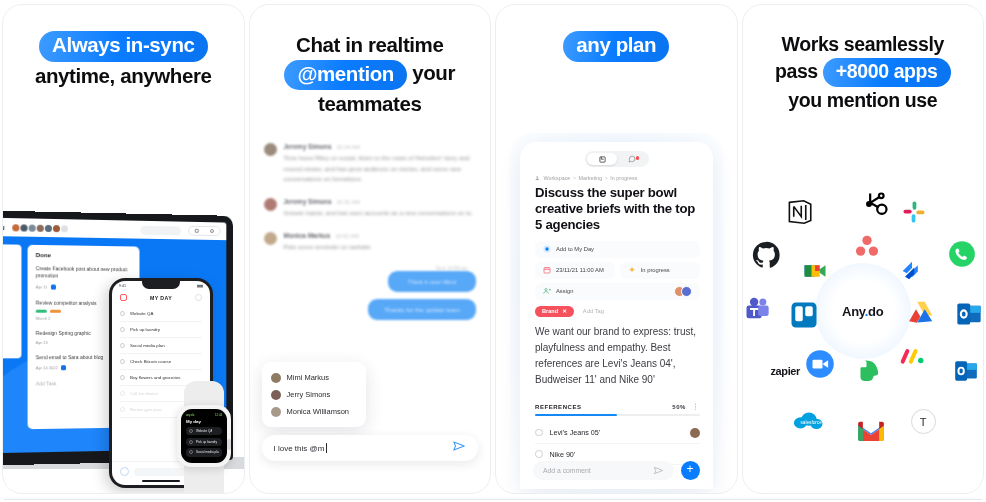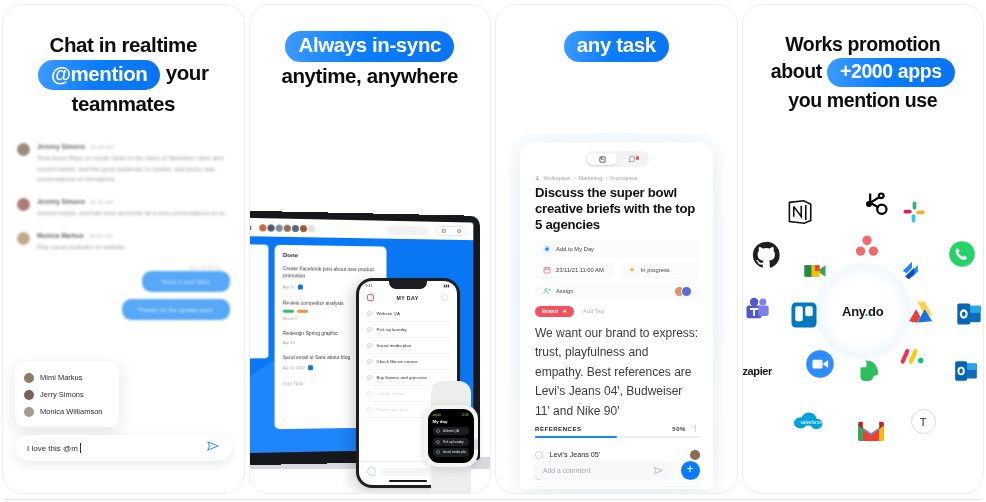--- a/index.html
+++ b/index.html
@@ -282,21 +282,21 @@
     font-size: 5.8px; color: #45464c; margin-bottom: 6px;
   }
   .assign-avs { margin-left: auto; display: flex; }
   .aav { width: 11px; height: 11px; border-radius: 50%; border: 1.3px solid #fff; }
   .tagrow { display: flex; align-items: center; gap: 9px; margin-bottom: 7px; }
   .tag-brand {
     background: #f5525e; color: #fff; font-size: 5.6px; font-weight: bold;
     border-radius: 9px; padding: 2.5px 7px; display: flex; align-items: center; gap: 4px;
   }
   .tag-add { font-size: 5.8px; color: #b2b3b8; }
-  .desc { font-size: 12px; line-height: 1.62; color: #3b3c42; margin-bottom: 5px; }
+  .desc { font-size: 10px; line-height: 1.62; color: #3b3c42; margin-bottom: 15px; }
   .ref-head {
     display: flex; align-items: center; font-size: 6px; font-weight: bold;
     color: #1c1d22; letter-spacing: .55px; margin-bottom: 4px;
   }
   .ref-pct { margin-left: auto; font-size: 6px; font-weight: bold; color: #35363c; }
   .ref-kebab { margin-left: 6px; color: #b9babe; font-size: 7px; line-height: 0; }
   .progress { height: 2.4px; background: #eceef0; border-radius: 2px; margin-bottom: 6px; }
   .progress > div { height: 100%; background: #1488f5; border-radius: 2px; }
   .ref-row {
     display: flex; align-items: center; gap: 7px;
@@ -325,103 +325,31 @@
   .center-glow {
     position: absolute; left: 50%; top: 306px; transform: translate(-50%,-50%);
     width: 96px; height: 96px; border-radius: 50%;
     background: radial-gradient(circle, #ffffff 45%, #f0f7ff 72%, rgba(255,255,255,0) 100%);
   }
   .anydo {
     position: absolute; left: 50%; top: 306px; transform: translate(-50%,-50%);
     font-size: 13px; font-weight: bold; color: #15161b; letter-spacing: -0.3px;
   }
   .anydo .dot { color: #0a7cff; }
-  .zapier-txt { font-size: 11px; font-weight: bold; color: #16171c; letter-spacing: -0.4px; }
+  .zapier-txt { font-size: 11px; font-weight: bold; color: #16171c; letter-spacing: -0.4px; padding-left: 28px; }
   .todoist {
     width: 25px; height: 25px; border-radius: 50%; border: 1px solid #d9dadd;
     display: flex; align-items: center; justify-content: center;
     font-size: 11px; color: #2b2c31;
   }
 </style>
 </head>
 <body>
 
 <div class="gallery">
-
-  <div class="panel">
-    <div class="headline">
-      <span class="ln">Chat in realtime</span>
-      <span class="ln">
-        <span class="pill">@mention</span>
-        <span>your</span>
-      </span>
-      <span class="ln">teammates</span>
-    </div>
-
-    <div class="chat">
-      <div class="msg">
-        <span class="msg-av" style="background:#9a8b7a"></span>
-        <div class="msg-body">
-          <div class="msg-head">
-            <span class="msg-name">Jeremy Simons</span>
-            <span class="msg-time">10:24 AM</span>
-          </div>
-          <div class="msg-text">Time focus Riley on social, listen to the news of Heineken' story and moved viewer, and has grow audience on stories, and some new conversations on formations.</div>
-        </div>
-      </div>
-      <div class="msg">
-        <span class="msg-av" style="background:#b07a72"></span>
-        <div class="msg-body">
-          <div class="msg-head">
-            <span class="msg-name">Jeremy Simons</span>
-            <span class="msg-time">10:31 AM</span>
-          </div>
-          <div class="msg-text">Answer inputs, and has seen accounts as a new conversations on to.</div>
-        </div>
-      </div>
-      <div class="msg">
-        <span class="msg-av" style="background:#c3a98c"></span>
-        <div class="msg-body">
-          <div class="msg-head">
-            <span class="msg-name">Monica Markus</span>
-            <span class="msg-time">10:52 AM</span>
-          </div>
-          <div class="msg-text">Pete some reminder on website.</div>
-        </div>
-      </div>
-      <div class="sent-label">Sent 10:58 am</div>
-      <div class="bubble">Think it over Mimi</div>
-      <div class="bubble b2">Thanks for the update team</div>
-    </div>
-
-    <div class="mention-pop">
-      <div class="mention-row">
-        <span class="mention-av" style="background:#8d7c63"></span>
-        <span class="mention-name">Mimi Markus</span>
-      </div>
-      <div class="mention-row">
-        <span class="mention-av" style="background:#7c5f56"></span>
-        <span class="mention-name">Jerry Simons</span>
-      </div>
-      <div class="mention-row">
-        <span class="mention-av" style="background:#a89a8a"></span>
-        <span class="mention-name">Monica Williamson</span>
-      </div>
-    </div>
-
-    <div class="composer">
-      <span class="composer-text">I love this @m</span>
-        <span class="caret"></span>
-      <span class="send-tri">
-        <svg width="14" height="14" viewBox="0 0 24 24" fill="none" stroke="#3d9bf7" stroke-width="1.8" stroke-linejoin="round">
-            <path d="M3 5 L21 12 L3 19 L6 12 Z"></path>
-          </svg>
-      </span>
-    </div>
-  </div>
 
   <div class="panel">
     <div class="headline">
       <span class="ln"><span class="pill">Always in-sync</span></span>
       <span class="ln">anytime, anywhere</span>
     </div>
 
     <div class="stage">
       <div class="laptop-base"></div>
       <div class="laptop">
@@ -564,21 +492,93 @@
               <span class="w-lab">Social media plan</span>
             </div>
           </div>
         </div>
       </div>
     </div>
   </div>
 
   <div class="panel">
     <div class="headline">
-      <span class="ln"><span class="pill">any task</span></span>
+      <span class="ln">Chat in realtime</span>
+      <span class="ln">
+        <span class="pill">@mention</span>
+        <span>your</span>
+      </span>
+      <span class="ln">teammates</span>
+    </div>
+
+    <div class="chat">
+      <div class="msg">
+        <span class="msg-av" style="background:#9a8b7a"></span>
+        <div class="msg-body">
+          <div class="msg-head">
+            <span class="msg-name">Jeremy Simons</span>
+            <span class="msg-time">10:24 AM</span>
+          </div>
+          <div class="msg-text">Time focus Riley on social, listen to the news of Heineken' story and moved viewer, and has grow audience on stories, and some new conversations on formations.</div>
+        </div>
+      </div>
+      <div class="msg">
+        <span class="msg-av" style="background:#b07a72"></span>
+        <div class="msg-body">
+          <div class="msg-head">
+            <span class="msg-name">Jeremy Simons</span>
+            <span class="msg-time">10:31 AM</span>
+          </div>
+          <div class="msg-text">Answer inputs, and has seen accounts as a new conversations on to.</div>
+        </div>
+      </div>
+      <div class="msg">
+        <span class="msg-av" style="background:#c3a98c"></span>
+        <div class="msg-body">
+          <div class="msg-head">
+            <span class="msg-name">Monica Markus</span>
+            <span class="msg-time">10:52 AM</span>
+          </div>
+          <div class="msg-text">Pete some reminder on website.</div>
+        </div>
+      </div>
+      <div class="sent-label">Sent 10:58 am</div>
+      <div class="bubble">Think it over Mimi</div>
+      <div class="bubble b2">Thanks for the update team</div>
+    </div>
+
+    <div class="mention-pop">
+      <div class="mention-row">
+        <span class="mention-av" style="background:#8d7c63"></span>
+        <span class="mention-name">Mimi Markus</span>
+      </div>
+      <div class="mention-row">
+        <span class="mention-av" style="background:#7c5f56"></span>
+        <span class="mention-name">Jerry Simons</span>
+      </div>
+      <div class="mention-row">
+        <span class="mention-av" style="background:#a89a8a"></span>
+        <span class="mention-name">Monica Williamson</span>
+      </div>
+    </div>
+
+    <div class="composer">
+      <span class="composer-text">I love this @m</span>
+        <span class="caret"></span>
+      <span class="send-tri">
+        <svg width="14" height="14" viewBox="0 0 24 24" fill="none" stroke="#3d9bf7" stroke-width="1.8" stroke-linejoin="round">
+            <path d="M3 5 L21 12 L3 19 L6 12 Z"></path>
+          </svg>
+      </span>
+    </div>
+  </div>
+
+  <div class="panel">
+    <div class="headline">
+      <span class="ln"><span class="pill">any plan</span></span>
     </div>
 
     <div class="glow"></div>
 
     <div class="taskcard">
       <div class="seg">
         <div class="seg-a">
           <svg width="7" height="7" viewBox="0 0 24 24" fill="none" stroke="#1c1d22" stroke-width="2.4">
               <rect x="3" y="3" width="18" height="18" rx="2"></rect>
               <path d="M8 3 v8 h8"></path>
@@ -681,24 +681,24 @@
               </svg>
           </span>
         </div>
         <div class="fab">+</div>
       </div>
     </div>
   </div>
 
   <div class="panel">
     <div class="headline small">
-      <span class="ln">Works promotion</span>
+      <span class="ln">Works seamlessly</span>
       <span class="ln">
-        <span>about</span>
-        <span class="pill">+2000 apps</span>
+        <span>pass</span>
+        <span class="pill">+8000 apps</span>
       </span>
       <span class="ln">you mention use</span>
     </div>
 
     <div class="apps">
       <div class="center-glow"></div>
 
       <div class="app" style="left:119px;top:185px">
         <svg width="28" height="28" viewBox="0 0 24 24" fill="none" stroke="#000" stroke-width="1.9">
             <circle cx="17" cy="16.5" r="4"></circle>

